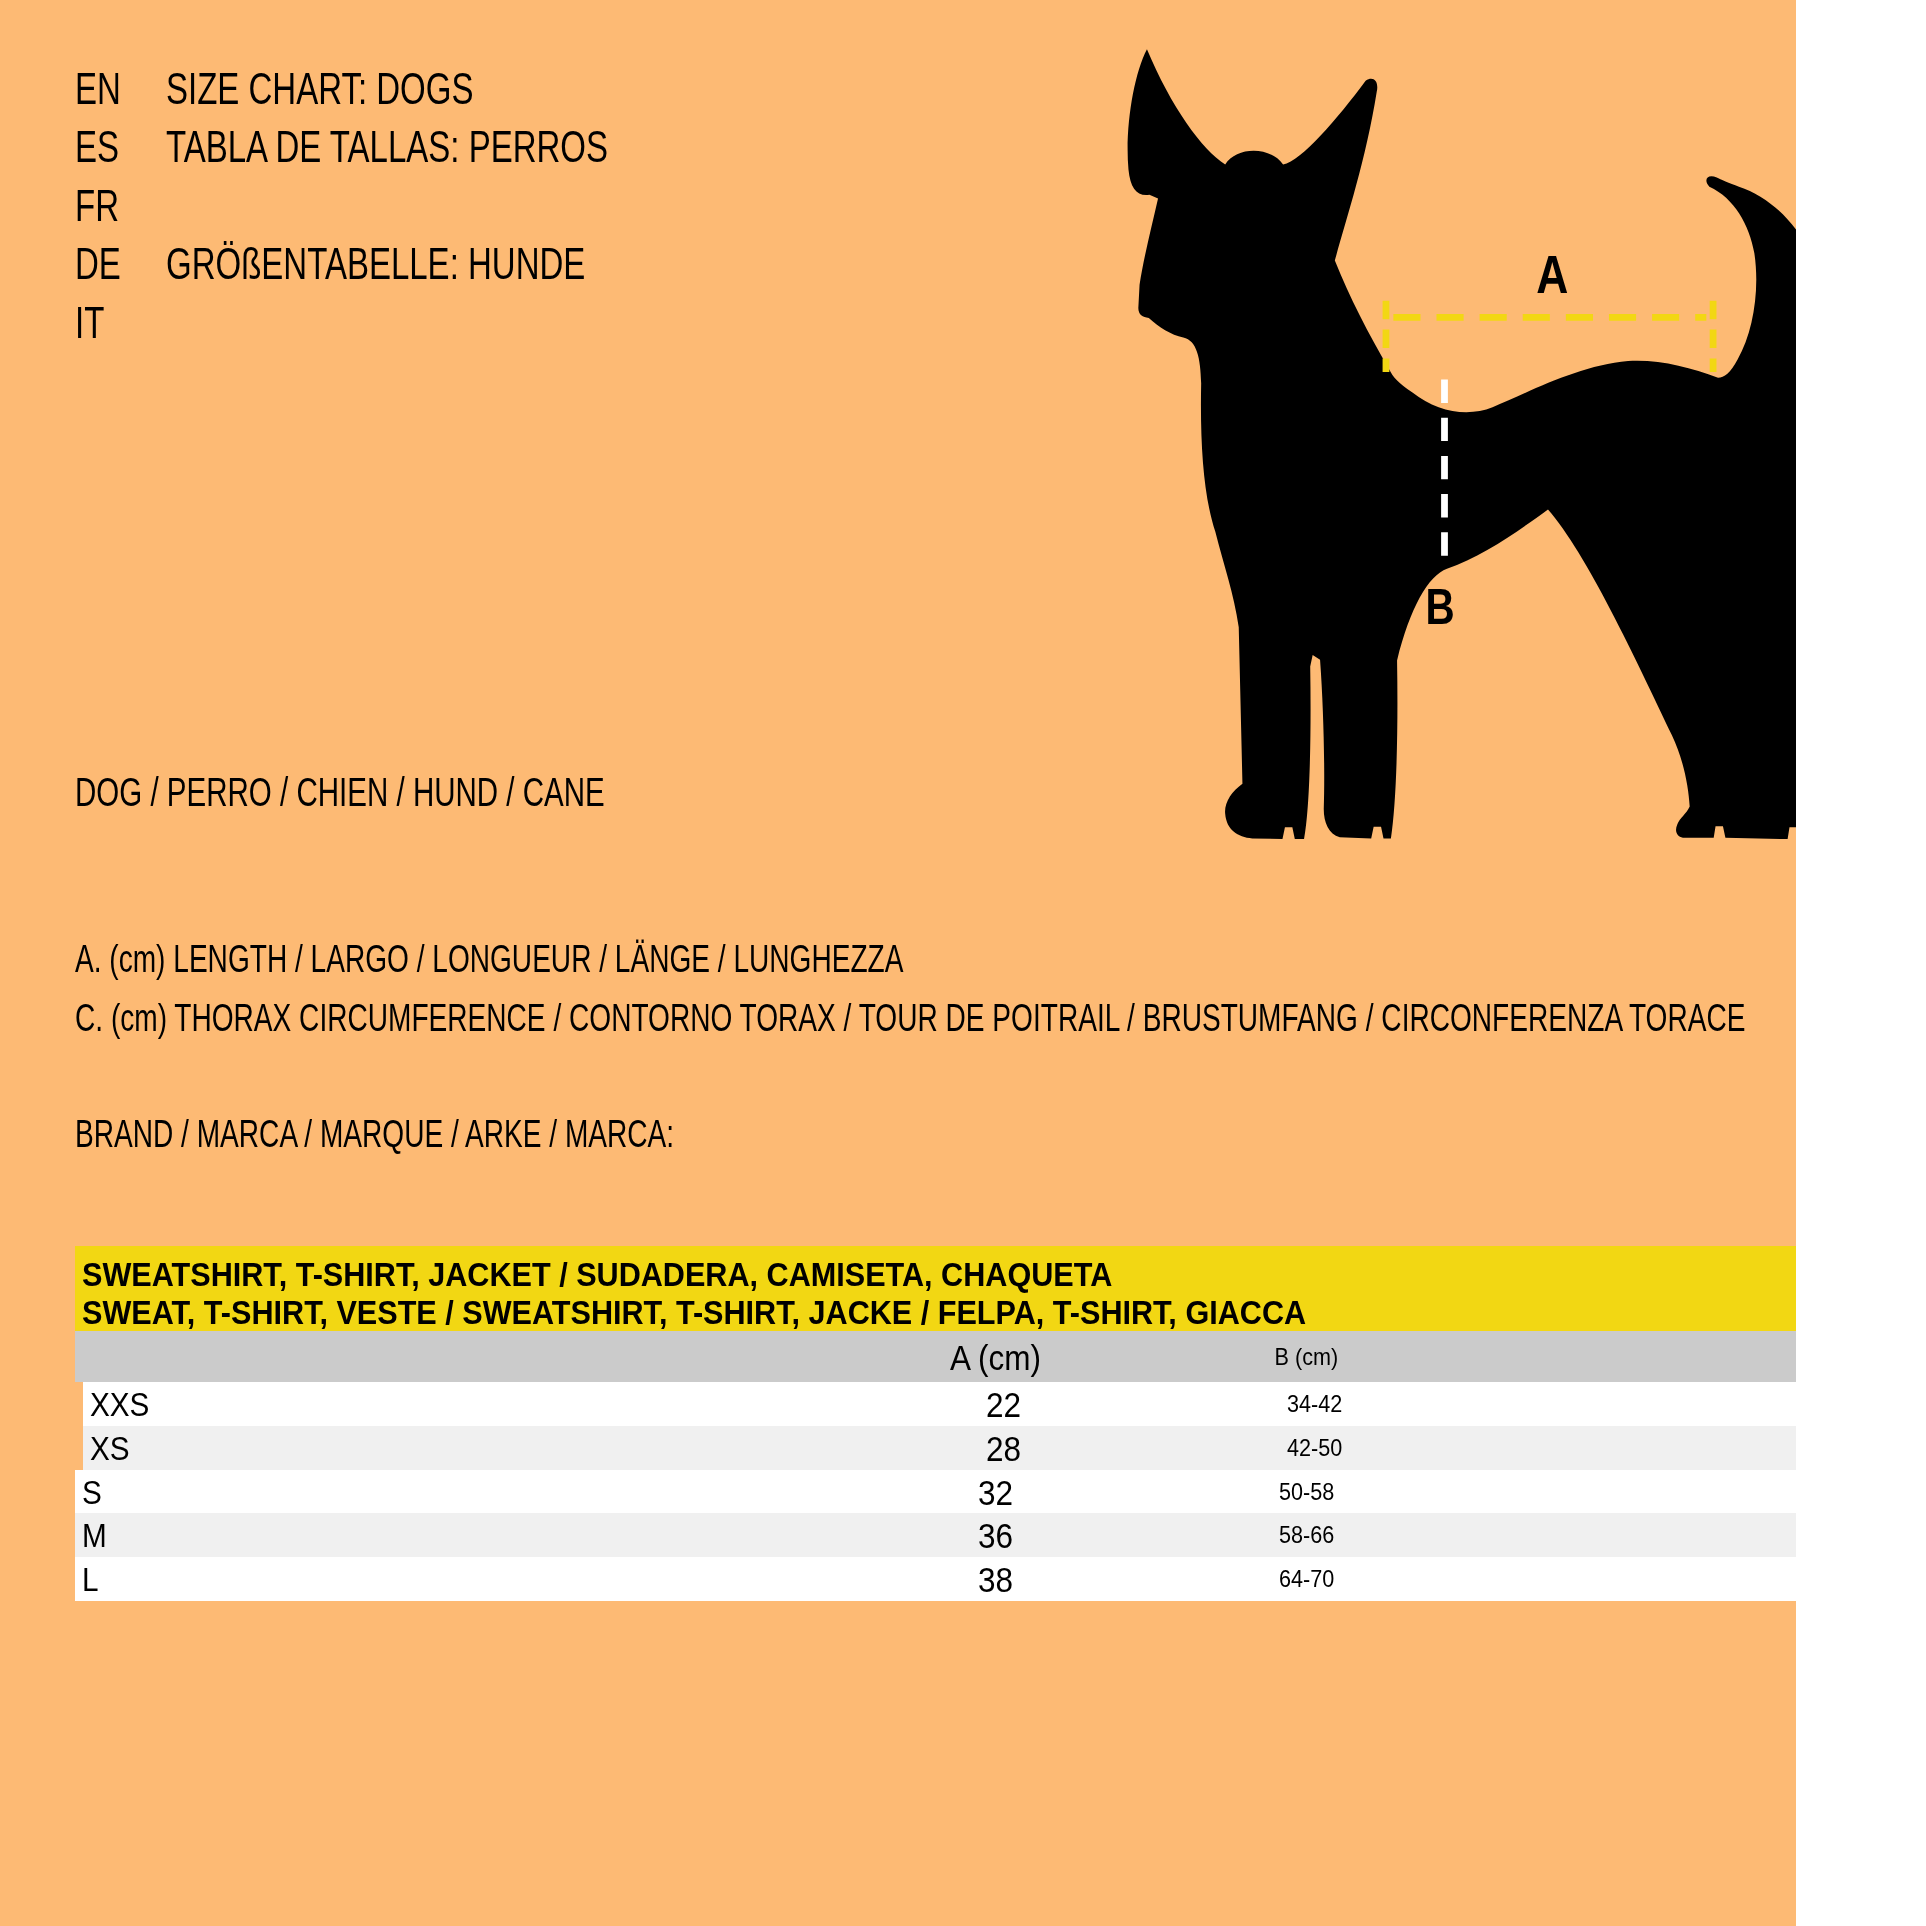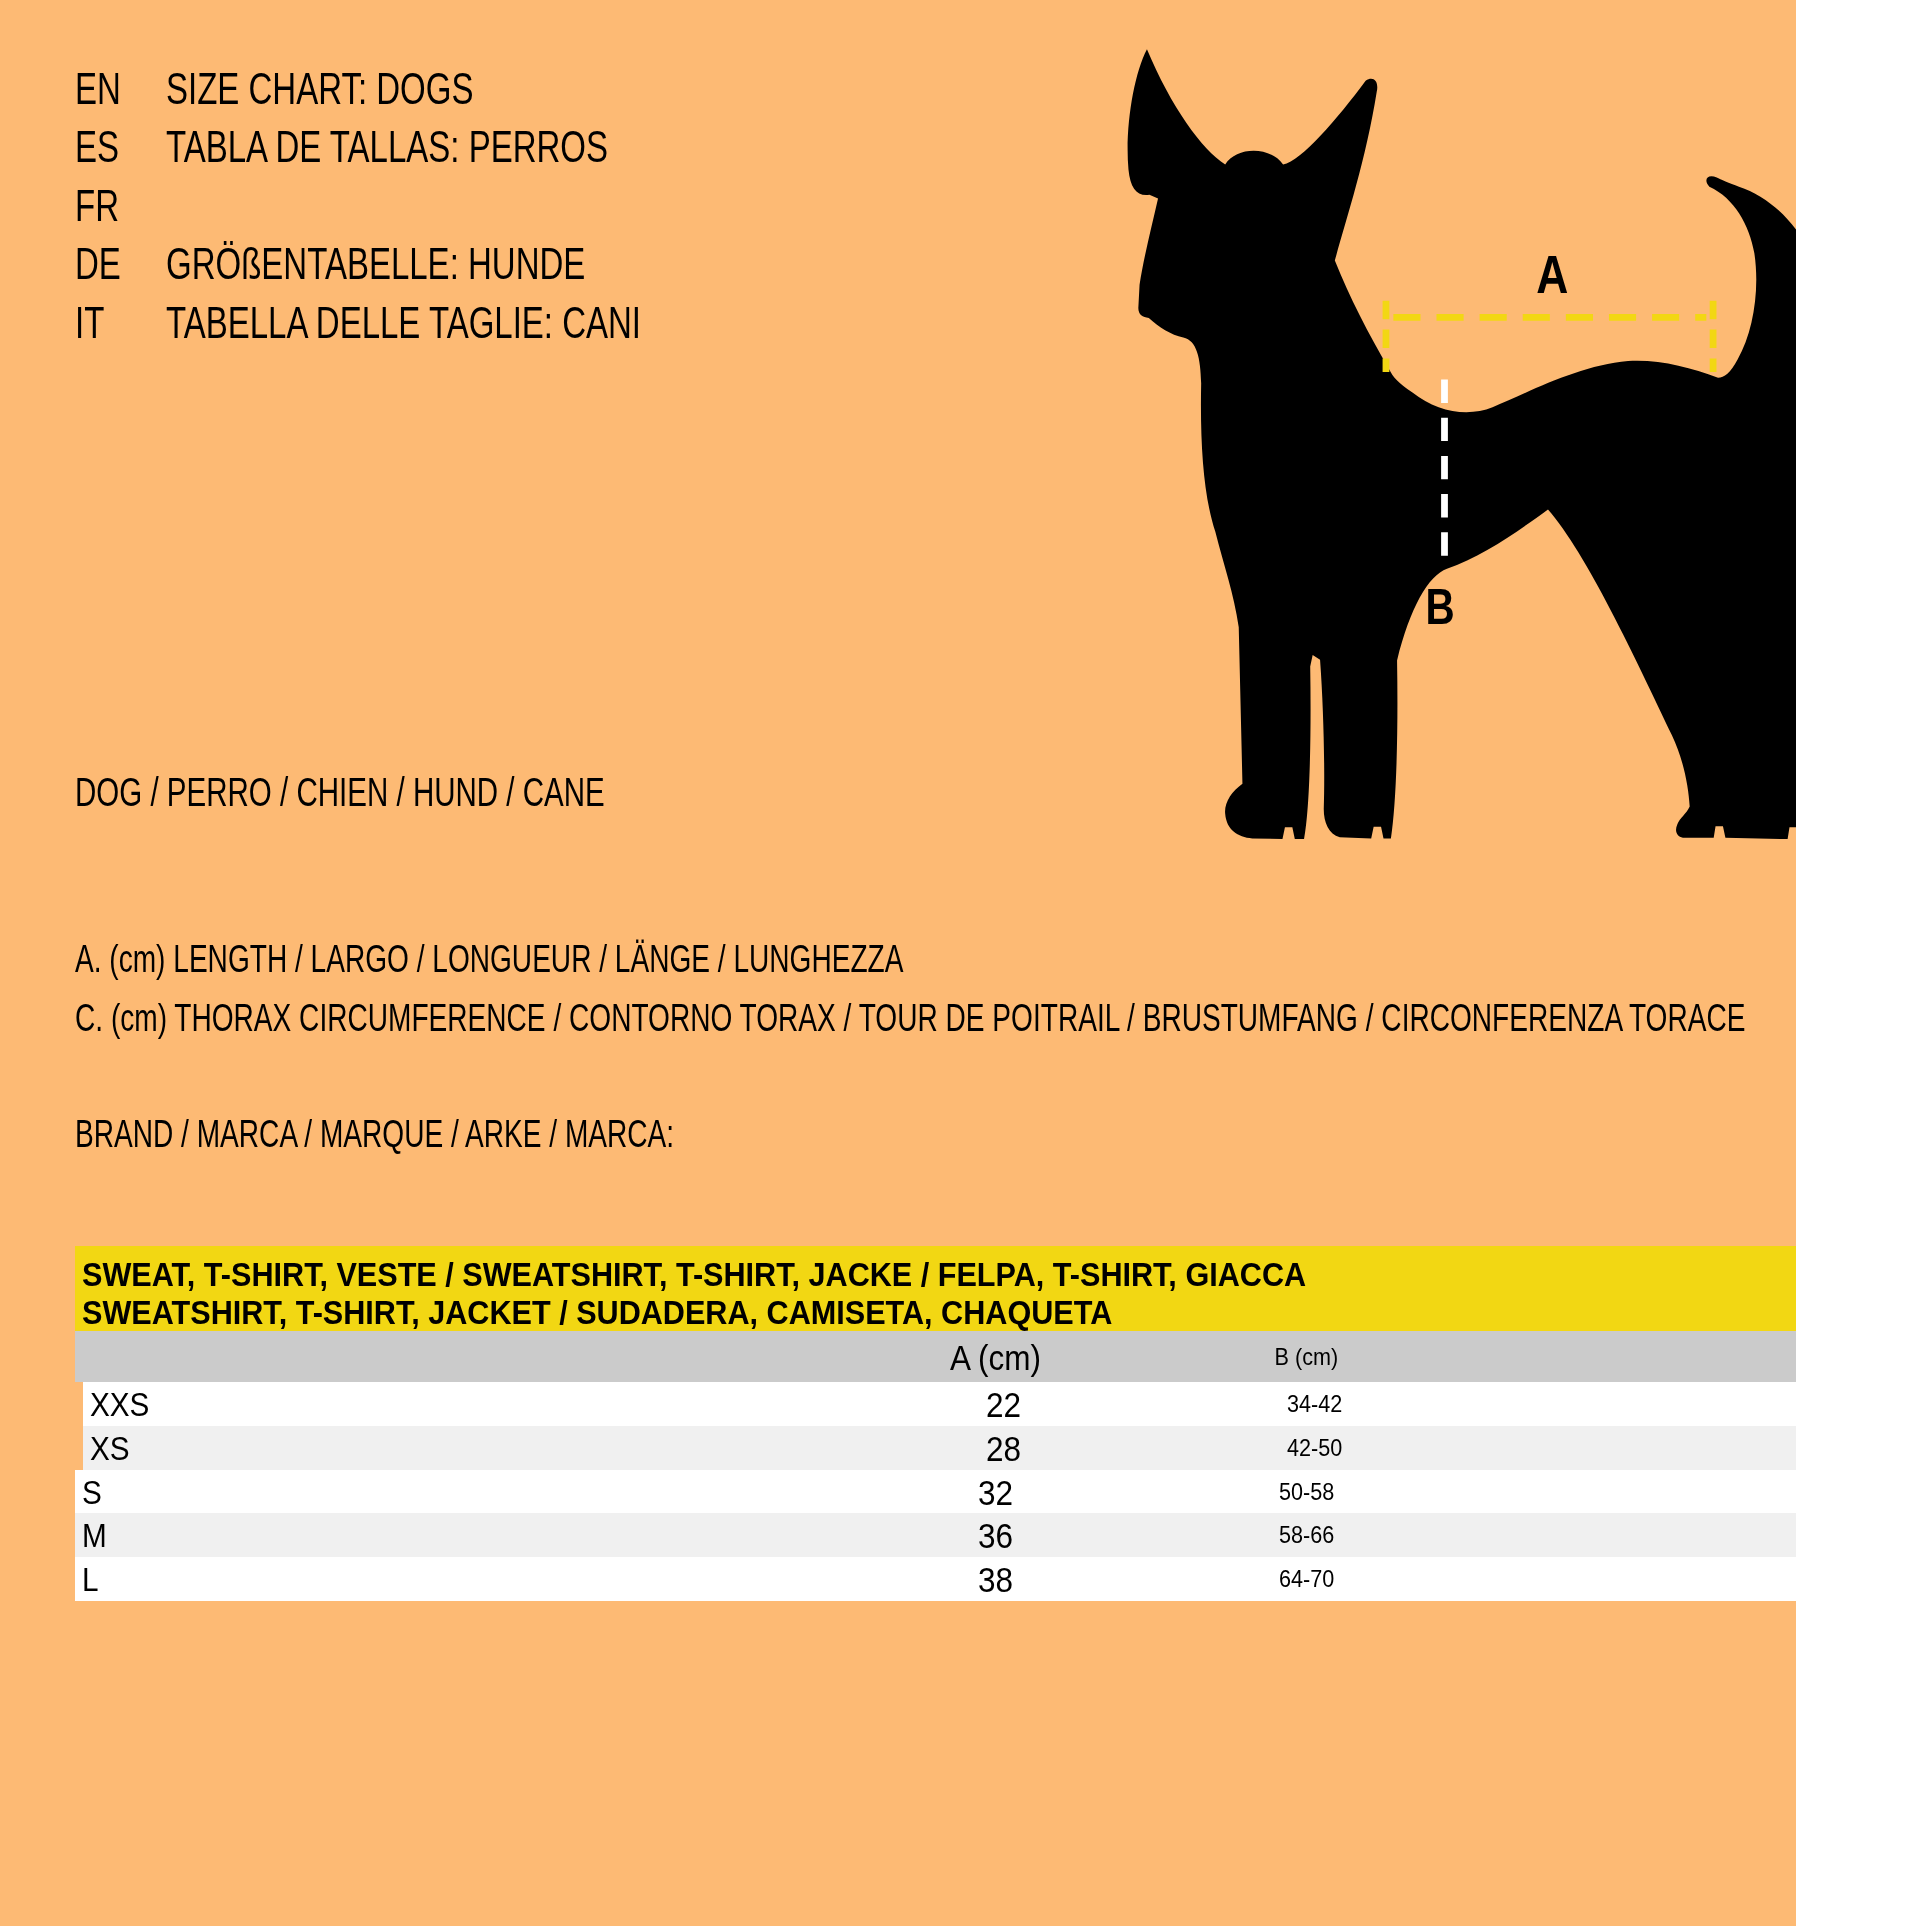--- a/index.html
+++ b/index.html
@@ -60,23 +60,20 @@
 
   <div class="abs" style="left:75px;top:242px;">
     <span class="lang-code cond">DE</span>
   </div>
   <div class="abs" style="left:166px;top:242px;">
     <span class="lang-title cond">GRÖßENTABELLE: HUNDE</span>
   </div>
 
   <div class="abs" style="left:75px;top:301px;">
     <span class="lang-code cond">IT</span>
-  </div>
-  <div class="abs" style="left:166px;top:301px;">
-    <span class="lang-title cond">TABELLA DELLE TAGLIE: CANI</span>
   </div>
 
   <svg class="dogsvg" viewBox="0 0 1300 1310" aria-hidden="true">
     <path fill="#000000" d="
       M 42 20
       C 20 62 6 150 12 215
       C 15 246 26 259 46 256
       L 60 262
       C 49 310 36 362 30 402
       L 28 440
@@ -143,22 +140,22 @@
   </div>
   <div class="abs" style="left:75px;top:998px;">
     <span class="body-line cond cond-narrow">C. (cm) THORAX CIRCUMFERENCE / CONTORNO TORAX / TOUR DE POITRAIL / BRUSTUMFANG / CIRCONFERENZA TORACE</span>
   </div>
 
   <div class="abs" style="left:75px;top:1114px;">
     <span class="body-line cond cond-narrow">BRAND / MARCA / MARQUE / ARKE / MARCA:</span>
   </div>
 
   <div class="banner">
+    <span class="banner-line"><span class="cond cond-wide">SWEATSHIRT, T-SHIRT, JACKET / SUDADERA, CAMISETA, CHAQUETA</span></span>
     <span class="banner-line"><span class="cond cond-wide">SWEAT, T-SHIRT, VESTE / SWEATSHIRT, T-SHIRT, JACKE / FELPA, T-SHIRT, GIACCA</span></span>
-    <span class="banner-line"><span class="cond cond-wide">SWEATSHIRT, T-SHIRT, JACKET / SUDADERA, CAMISETA, CHAQUETA</span></span>
   </div>
 
   <div class="thead">
     <span class="cell-a"><span class="cond">A (cm)</span></span>
     <span class="cell-b"><span class="cond">B (cm)</span></span>
   </div>
 
   <div class="trow" style="top:1382px;margin-left:8px;">
     <span class="cell-size"><span class="cond">XXS</span></span>
     <span class="cell-a"><span class="cond">22</span></span>

